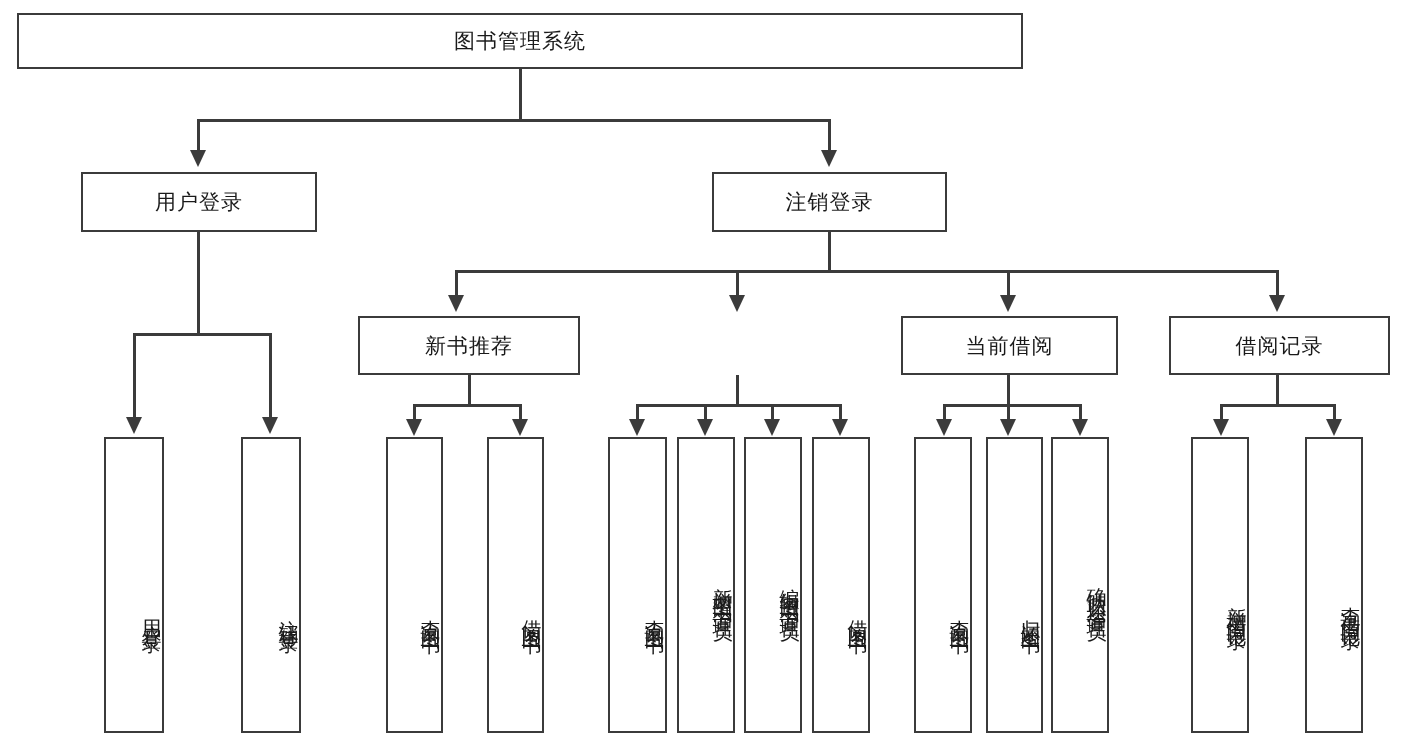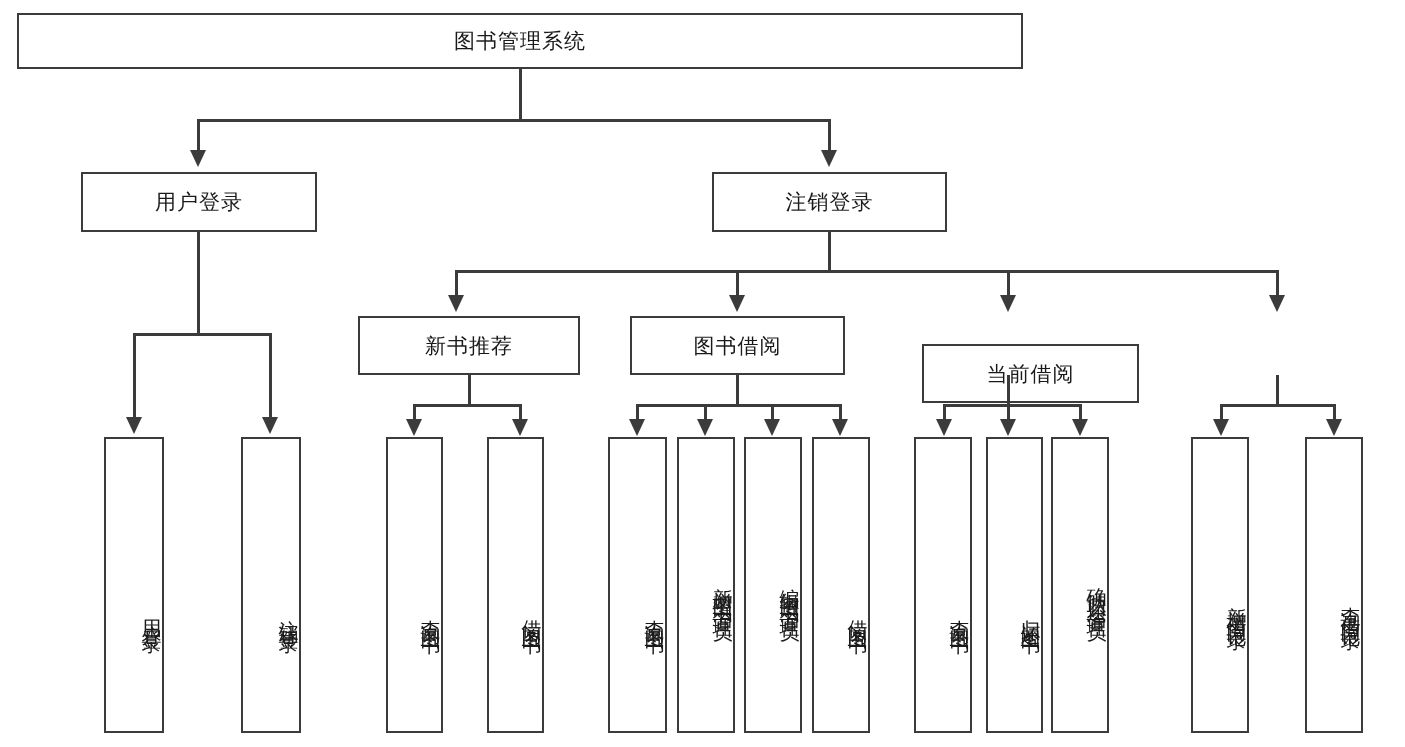--- a/index.html
+++ b/index.html
@@ -83,25 +83,25 @@
 
   <div class="edge v" style="left:1007px;top:270px;width:3px;height:26px;"></div>
   <div class="arrow" style="left:1000px;top:295px;"></div>
 
   <div class="edge v" style="left:1276px;top:270px;width:3px;height:26px;"></div>
   <div class="arrow" style="left:1269px;top:295px;"></div>
 
   <div class="box horiz" style="left:358px;top:316px;width:222px;height:59px;">
     <span>新书推荐</span>
   </div>
-  <div class="box horiz" style="left:630px;top:316px;width:215px;height:59px;">
-    <span>图书借阅</span>
+  <div class="box horiz" style="left:901px;top:316px;width:217px;height:59px;">
+    <span>当前借阅</span>
   </div>
-  <div class="box horiz" style="left:922px;top:316px;width:217px;height:59px;margin-top:28px;">
-    <span>当前借阅</span>
+  <div class="box horiz" style="left:1169px;top:316px;width:221px;height:59px;">
+    <span>借阅记录</span>
   </div>
 
   <div class="edge v" style="left:468px;top:375px;width:3px;height:30px;"></div>
   <div class="edge h" style="left:413px;top:404px;width:109px;height:3px;"></div>
   <div class="edge v" style="left:413px;top:404px;width:3px;height:16px;"></div>
   <div class="arrow" style="left:406px;top:419px;"></div>
   <div class="edge v" style="left:519px;top:404px;width:3px;height:16px;"></div>
   <div class="arrow" style="left:512px;top:419px;"></div>
 
   <div class="edge v" style="left:736px;top:375px;width:3px;height:30px;"></div>

